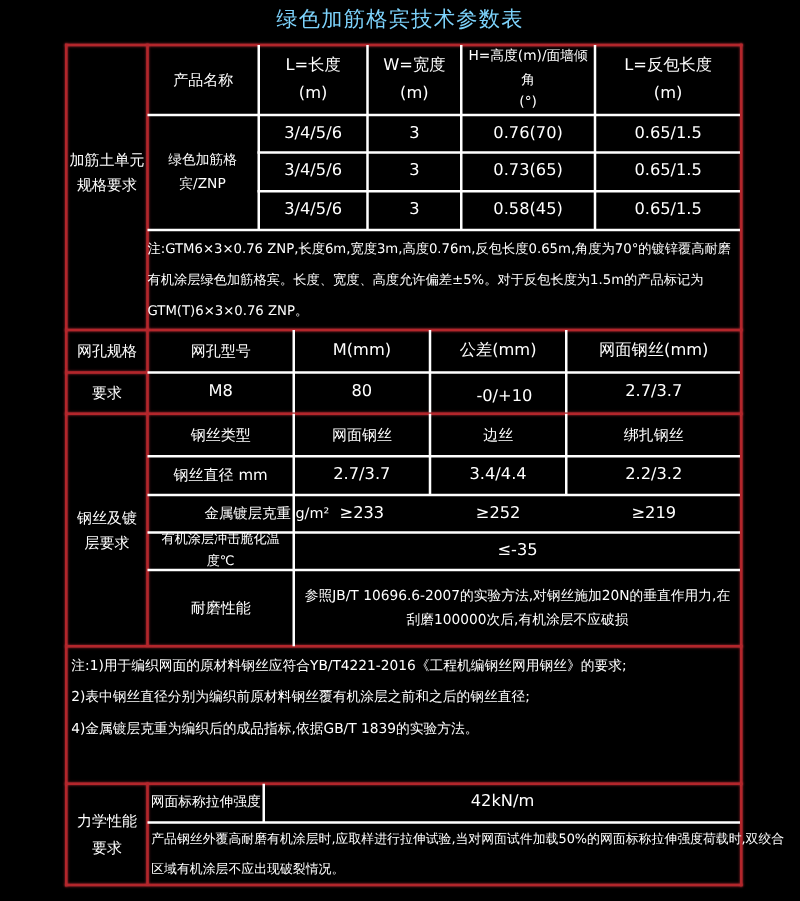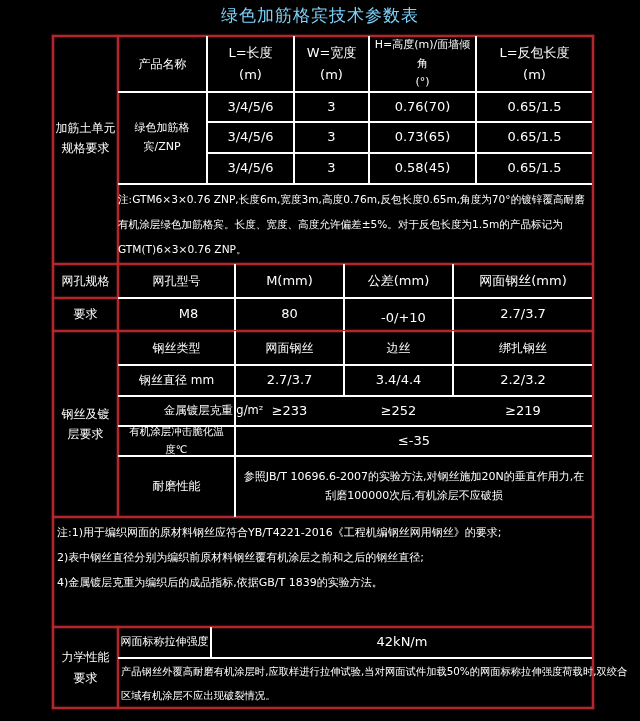--- a/index.html
+++ b/index.html
@@ -100,21 +100,21 @@
 </div>
 
 <div class="c" style="left:54px;top:265px;width:63px;height:32px;font-size:12px;">网孔规格</div>
 <div class="c" style="left:54px;top:299px;width:63px;height:31px;font-size:12px;">要求</div>
 
 <div class="c" style="left:119px;top:265px;width:115px;height:32px;font-size:12px;">网孔型号</div>
 <div class="c" style="left:236px;top:265px;width:107px;height:32px;">M(mm)</div>
 <div class="c" style="left:345px;top:265px;width:107px;height:32px;">公差(mm)</div>
 <div class="c" style="left:454px;top:265px;width:138px;height:32px;">网面钢丝(mm)</div>
 
-<div class="c" style="left:131px;top:299px;width:115px;height:31px;">M8</div>
+<div class="c" style="left:119px;top:299px;width:115px;height:31px;">M8</div>
 <div class="c" style="left:236px;top:299px;width:107px;height:31px;">80</div>
 <div class="c" style="left:345px;top:303px;width:117px;height:31px;">-0/+10</div>
 <div class="c" style="left:454px;top:299px;width:138px;height:31px;">2.7/3.7</div>
 
 <div class="c" style="left:54px;top:332px;width:63px;height:184px;font-size:12px;">钢丝及镀
 层要求</div>
 
 <div class="c" style="left:119px;top:332px;width:115px;height:32px;font-size:12px;">钢丝类型</div>
 <div class="c" style="left:236px;top:332px;width:107px;height:32px;font-size:12px;">网面钢丝</div>
 <div class="c" style="left:345px;top:332px;width:107px;height:32px;font-size:12px;">边丝</div>

